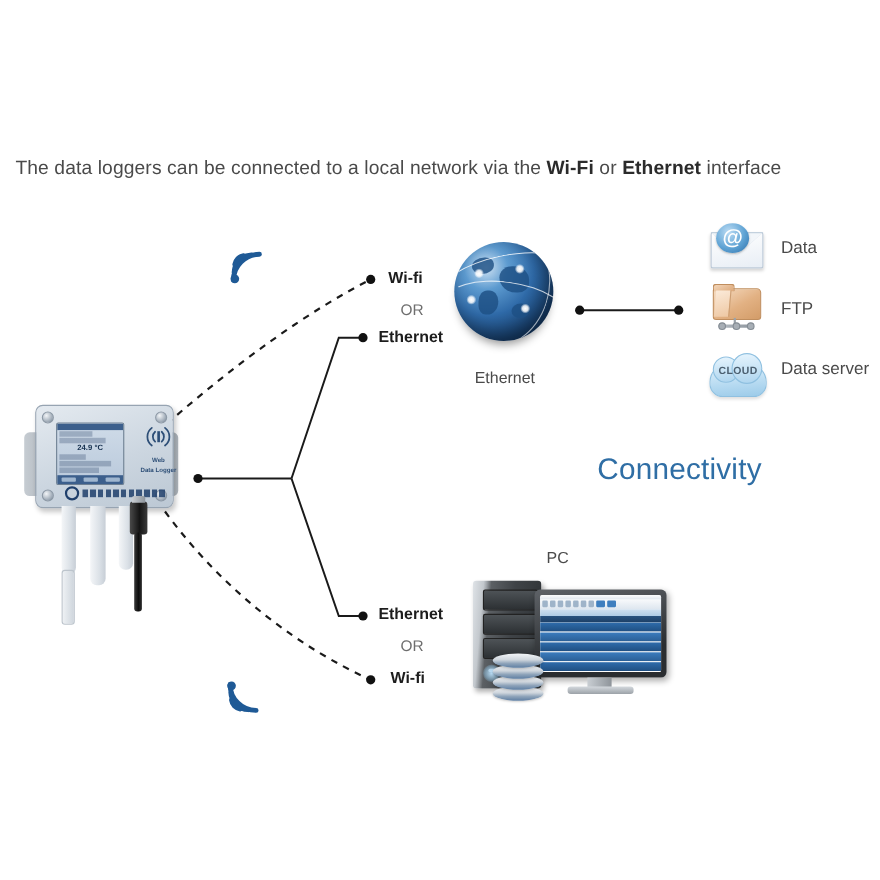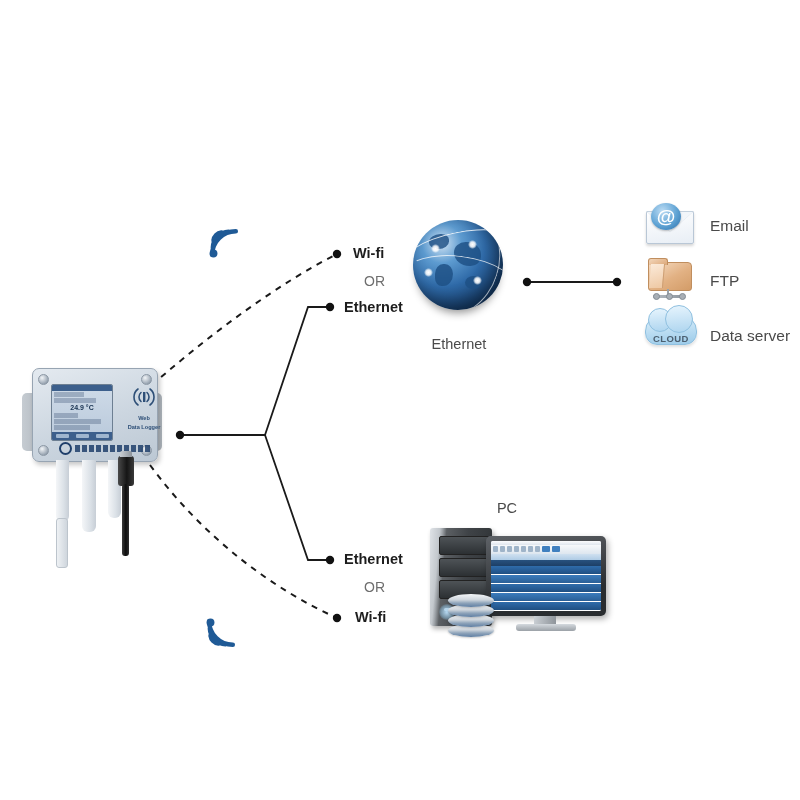--- a/index.html
+++ b/index.html
@@ -205,25 +205,25 @@
   }
   .net-bar{
     position:absolute;left:11px;top:35px;width:31px;height:3px;
     background:linear-gradient(90deg,#b6bdc4,#8d959d);border-radius:1px;
   }
   .net-dot{
     position:absolute;top:33px;width:5px;height:5px;border-radius:50%;
     background:#a7aeb5;border:1px solid #848c94;
   }
   .cloud{
-    position:absolute;left:3px;top:0;width:50px;height:28px;
+    position:absolute;left:3px;top:16px;width:50px;height:28px;
     background:linear-gradient(175deg,#e2f2fc,#b6daf1 60%,#9ccbe9);
     border-radius:16px 16px 12px 12px;
     border:1px solid #8fc0e0;
-    display:flex;align-items:flex-end;justify-content:center;
+    display:flex;align-items:flex-start;justify-content:center;
     box-shadow:0 2px 3px rgba(0,0,0,.13);
   }
   .cloud:before,.cloud:after{
     content:"";position:absolute;border-radius:50%;
     background:linear-gradient(175deg,#e6f4fd,#aed5ef);
     border:1px solid #8fc0e0;
   }
   .cloud:before{left:2px;top:-8px;width:22px;height:22px;}
   .cloud:after{right:3px;top:-11px;width:26px;height:26px;}
   .cloud-txt{
@@ -297,20 +297,23 @@
   .dbcyl .glow{
     position:absolute;left:-9px;top:10px;width:16px;height:16px;border-radius:50%;
     background:radial-gradient(circle,#b9dcf5 0%,rgba(150,205,240,.45) 55%,rgba(255,255,255,0) 78%);
   }
 </style>
 </head>
 <body>
 
 <div id="stage">
 
+  <div class="abs" id="headline">
+    <span>The data loggers can be connected to a local network via the </span><b>Wi-Fi</b><span> or </span><b>Ethernet</b><span> interface</span>
+  </div>
 
   <svg id="wires" viewBox="0 0 800 800" xmlns="http://www.w3.org/2000/svg">
 
     <path d="M 152,385 C 215,330 280,283 337,254" fill="none" stroke="#1a1a1a" stroke-width="2" stroke-dasharray="6,6"></path>
 
     <path d="M 150,465 C 205,540 275,590 337,618" fill="none" stroke="#1a1a1a" stroke-width="2" stroke-dasharray="6,6"></path>
 
     <path d="M 180,435 L 265,435" fill="none" stroke="#1a1a1a" stroke-width="1.8"></path>
     <path d="M 265,435 L 308,307 L 330,307" fill="none" stroke="#1a1a1a" stroke-width="1.8"></path>
     <path d="M 265,435 L 308,560 L 330,560" fill="none" stroke="#1a1a1a" stroke-width="1.8"></path>
@@ -365,26 +368,27 @@
         <span class="arcline a2"></span>
         <span class="arcline a3"></span>
       <span class="node n1"></span>
         <span class="node n2"></span>
       <span class="node n3"></span>
         <span class="node n4"></span>
     </div>
   </div>
   <div class="abs caption" id="internet-caption">Ethernet</div>
 
+  <div class="abs" id="connectivity">Connectivity</div>
 
   <div class="svc-icon" id="email-icon">
     <span class="env"></span>
     <span class="at-sym">@</span>
   </div>
-  <div class="abs svc-label" id="email-label">Email</div>
+  <div class="abs svc-label" id="email-label">Data</div>
 
   <div class="svc-icon" id="ftp-icon">
     <span class="folder">
         <span class="folder-flap"></span>
       </span>
     <span class="net-stem"></span>
     <span class="net-bar"></span>
     <span class="net-dot" style="left:11px;"></span>
     <span class="net-dot" style="left:24px;"></span>
     <span class="net-dot" style="left:37px;"></span>

